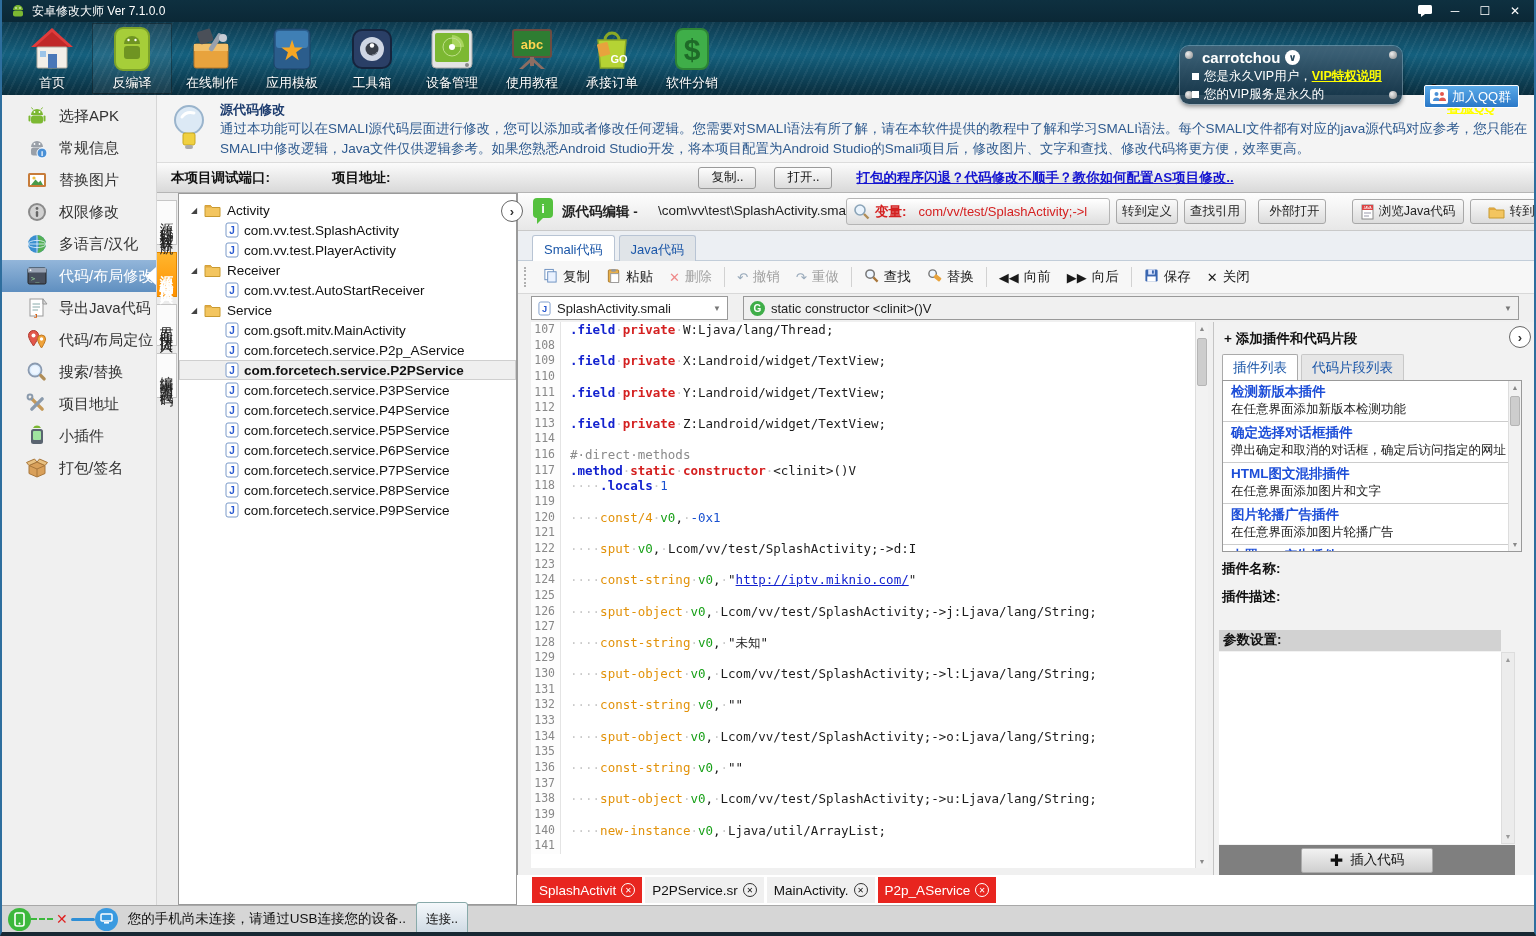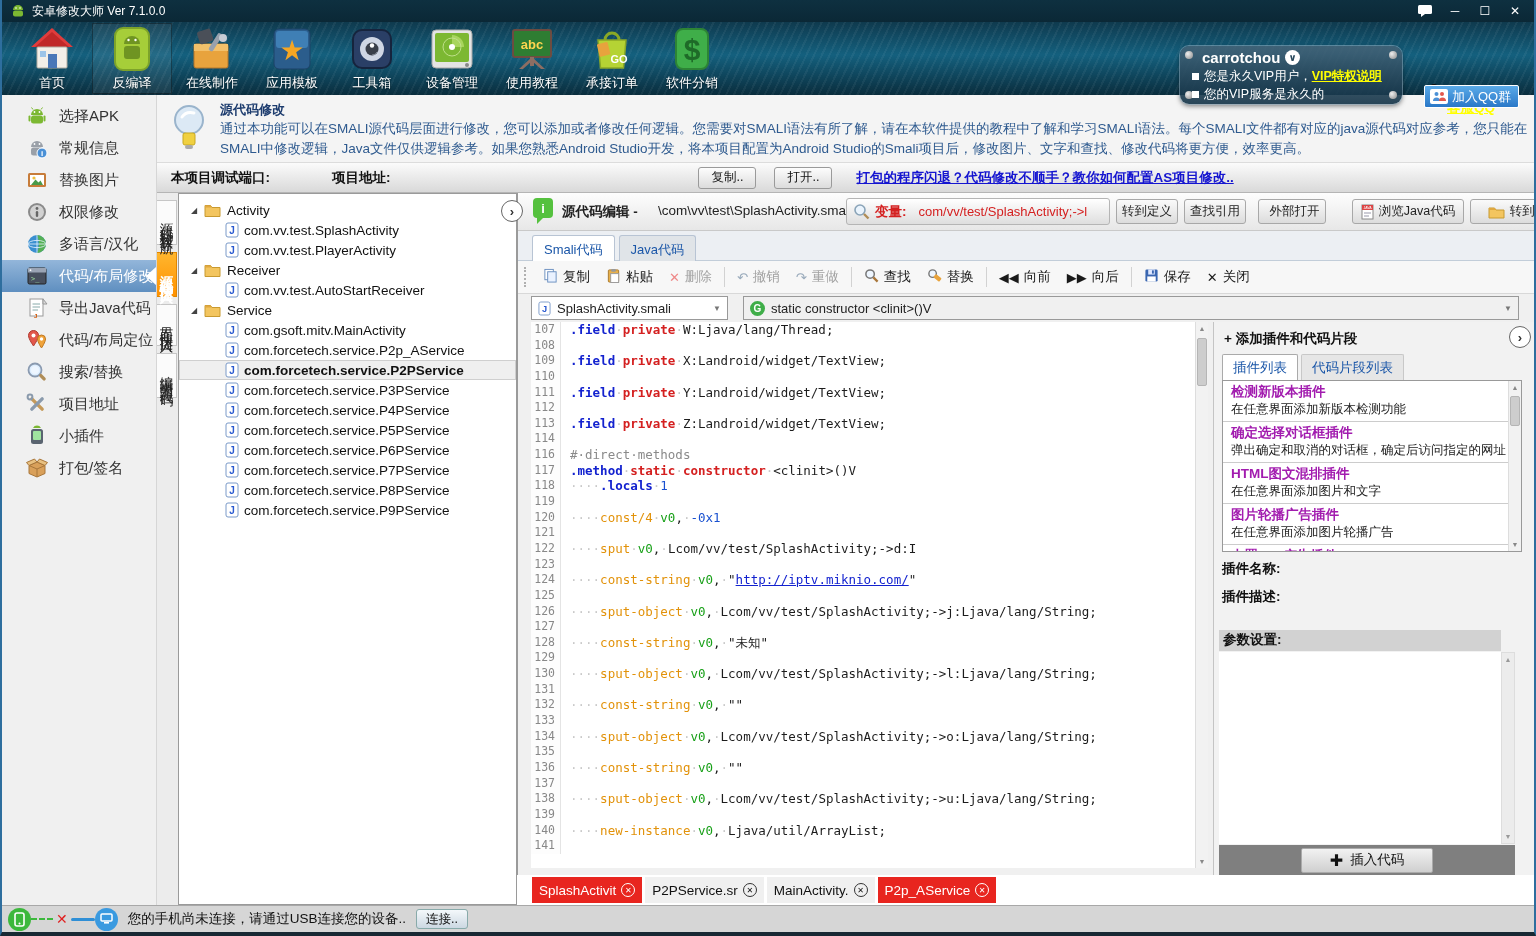--- a/index.html
+++ b/index.html
@@ -115,21 +115,21 @@
   .vscroll .thumb{position:absolute;left:1px;width:10px;background:#cdcdcd;border:1px solid #b5b5b5;border-radius:2px;}
   
   .plugin-panel{position:absolute;left:695px;top:129px;width:326px;height:553px;background:#f2f2f2;border-left:1px solid #c4c4c4;}
   .pp-header{position:absolute;left:10px;top:8px;font-size:13.5px;font-weight:bold;color:#111;}
   .pp-tabs{position:absolute;left:8px;top:32px;height:26px;}
   .ptab{display:inline-block;padding:4px 10px 5px;font-size:13.5px;color:#1a56a8;border:1px solid #c8c8c8;border-bottom:none;
     background:#e6e6e6;border-radius:2px 2px 0 0;margin-right:3px;}
   .ptab.act{background:#fff;border-color:#aaa;}
   .pp-list{position:absolute;left:8px;top:58px;width:300px;height:172px;background:#fff;border:1px solid #999;overflow:hidden;}
   .pitem{padding:2px 8px 3px;border-bottom:1px solid #ccc;}
-  .pitem .nm{font-size:13.5px;font-weight:bold;color:#a21caf;}
+  .pitem .nm{font-size:13.5px;font-weight:bold;color:#1d4ed8;}
   .pitem .ds{font-size:12.5px;color:#222;white-space:nowrap;}
   .pp-label{position:absolute;left:8px;font-size:13.5px;font-weight:bold;color:#111;}
   .pp-params-bar{position:absolute;left:5px;top:308px;width:282px;height:21px;background:#d2d2d2;
     font-size:13.5px;font-weight:bold;color:#111;padding:1px 0 0 4px;}
   .pp-params{position:absolute;left:5px;top:330px;width:282px;height:192px;background:#fff;}
   .pp-pscroll{position:absolute;left:287px;top:330px;width:14px;height:192px;background:#ececec;border:1px solid #ddd;}
   .pp-footer{position:absolute;left:5px;top:523px;width:296px;height:30px;background:#7f7f7f;display:flex;align-items:center;justify-content:center;}
   .insert-btn{width:132px;height:25px;background:linear-gradient(180deg,#f2f2f2,#cfcfcf);border:1px solid #aaa;border-radius:2px;
     font-size:13.5px;color:#111;display:flex;align-items:center;justify-content:center;gap:7px;}
   .insert-btn .plus{font-weight:bold;font-size:16px;}
@@ -139,21 +139,21 @@
   .btab .cx{width:14px;height:14px;border:1.5px solid #333;border-radius:50%;font-size:8px;display:flex;align-items:center;justify-content:center;color:#111;}
   .btab.hot{background:#e8251f;color:#fff;}
   .btab.hot .cx{border-color:#fff;color:#fff;}
   .statusbar{position:absolute;left:0;top:905px;width:100%;height:27px;background:#d6d6d6;border-top:1px solid #a8a8a8;
     display:flex;align-items:center;font-size:13.5px;color:#111;}
   .st-gfx{display:flex;align-items:center;margin-left:6px;margin-right:10px;}
   .st-circ{width:23px;height:23px;border-radius:50%;display:flex;align-items:center;justify-content:center;}
   .st-dash{width:22px;border-top:2.5px dashed #3cb83c;}
   .st-x{color:#e02020;font-weight:bold;font-size:14px;margin:0 3px;}
   .st-line{width:24px;border-top:3px solid #2f8fd6;border-radius:2px;}
-  .connect-btn{margin-left:10px;width:52px;height:20px;background:linear-gradient(180deg,#f4f8fb,#ccd8e2);border:1px solid #8aa;
+  .connect-btn{margin-left:10px;width:52px;height:34px;background:linear-gradient(180deg,#f4f8fb,#ccd8e2);border:1px solid #8aa;
     border-radius:3px;font-size:12.5px;display:flex;align-items:center;justify-content:center;}
 </style>
 </head>
 <body>
 
 <div class="window">
 
   <div class="titlebar">
     <span class="app-ic">
       <svg viewBox="0 0 16 14">

